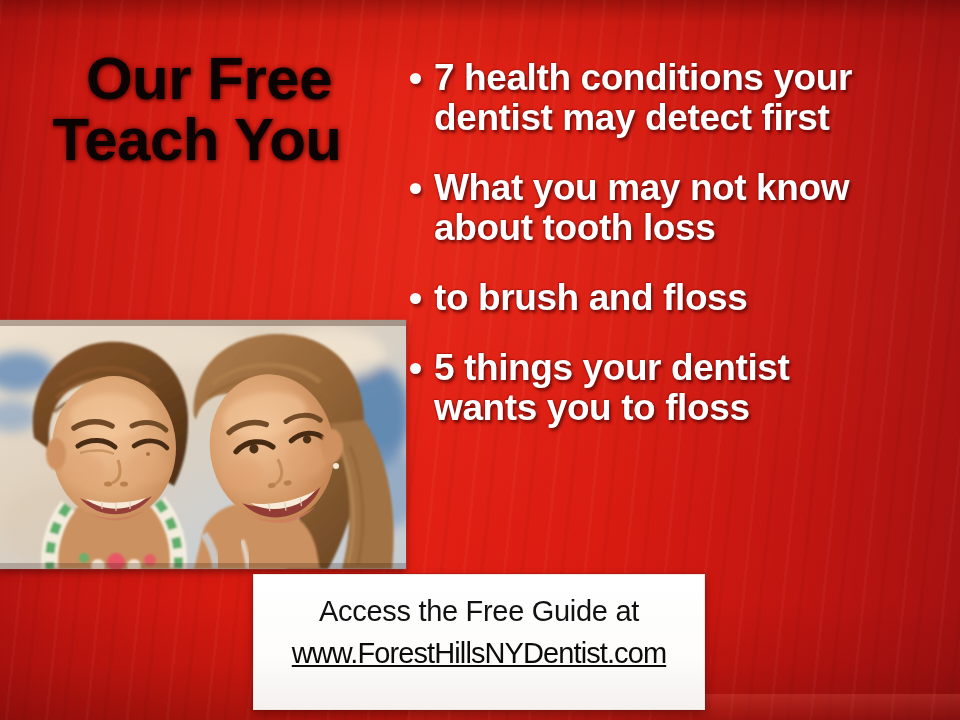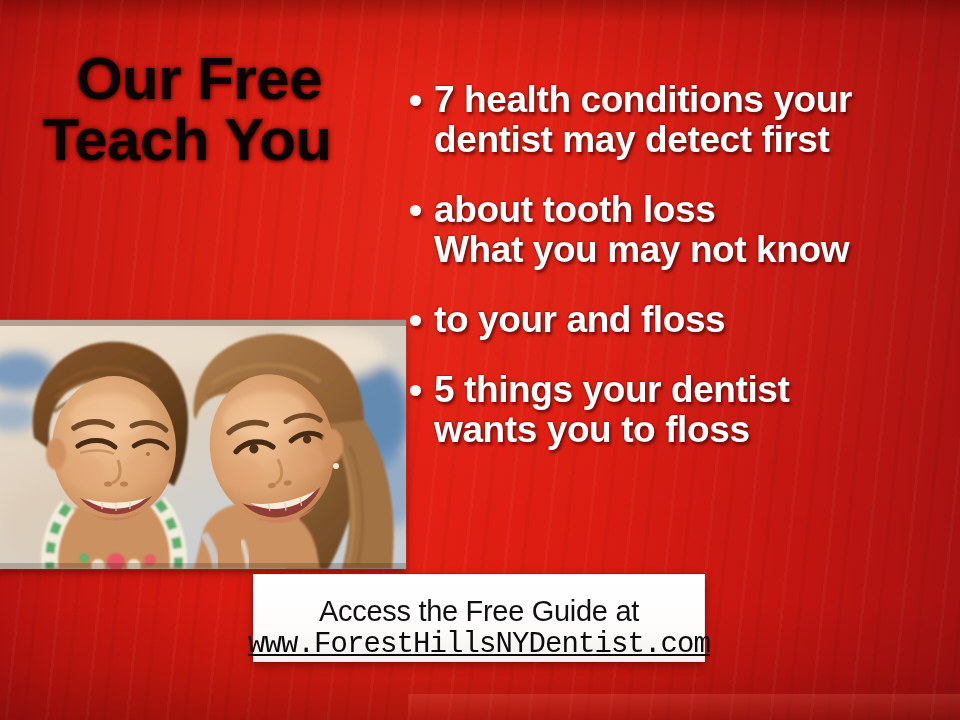--- a/index.html
+++ b/index.html
@@ -65,41 +65,41 @@
     background:linear-gradient(to bottom,
       rgba(255,120,100,0.20),
       rgba(255,110,90,0.10) 55%,
       rgba(255,110,90,0.03));
     pointer-events:none;
   }
 
   
   #headline {
     position:absolute;
-    left:0px; top:48px; width:392px;
+    left:10px; top:48px; width:392px;
     color:#0c0303;
     font-weight:bold;
     font-size:60px;
     line-height:61px;
     letter-spacing:-0.5px;
     text-align:center;
     text-shadow:
       0 0 5px rgba(70,0,0,0.55),
       0 2px 3px rgba(60,0,0,0.45),
       2px 0 4px rgba(60,0,0,0.30);
   }
   #headline .hl-line { display:block; white-space:nowrap; }
   #headline .hl-line.l1 { margin-left:6px; }
   #headline .hl-line.l2 { margin-left:2px; }
   #headline .hl-line.l3 { margin-left:-18px; }
 
   
   #bullets {
     position:absolute;
-    left:404px; top:80px; width:552px;
+    left:404px; top:58px; width:552px;
   }
   .bullet {
     position:relative;
     padding-left:30px;
     margin-bottom:30px;
     color:#ffffff;
     font-weight:bold;
     font-size:37px;
     line-height:40px;
     letter-spacing:-0.4px;
@@ -128,48 +128,48 @@
     background:#cfa277;
     box-shadow:
       0 3px 7px rgba(50,0,0,0.55),
       0 0 2px rgba(255,255,255,0.35);
   }
   #photo svg { display:block; width:100%; height:100%; }
 
   
   #cta-card {
     position:absolute;
-    left:253px; top:574px; width:452px; height:88px;
+    left:253px; top:574px; width:452px; height:136px;
     background:linear-gradient(to bottom,#ffffff 0%,#fdfcfb 62%,#f4f1ef 100%);
     border:1px solid #efe9e6;
     box-shadow:
       0 4px 9px rgba(60,0,0,0.45),
       0 0 0 1px rgba(120,20,15,0.25);
     display:flex;
     flex-direction:column;
     align-items:center;
     justify-content:flex-start;
     padding-top:19px;
   }
   #cta-line1 {
     color:#111111;
     font-size:29px;
     line-height:34px;
     letter-spacing:-0.3px;
     white-space:nowrap;
   }
   #cta-line2 {
+    margin-top:8px;
     color:#0b0b0b;
     font-size:29px;
     line-height:34px;
     letter-spacing:-0.9px;
     white-space:nowrap;
     text-decoration:underline;
     text-underline-offset:2px;
-    font-family:Liberation Mono, monospace;
   }
 </style>
 </head>
 <body>
 
 <div id="slide">
 
   <div id="bottom-glow"></div>
 
   <div id="headline">
@@ -183,29 +183,29 @@
       <span class="dot"></span>
       <span class="btext">
         <span class="ln">7 health conditions your</span>
         <span class="ln">dentist may detect first</span>
       </span>
     </div>
 
     <div class="bullet">
       <span class="dot"></span>
       <span class="btext">
+        <span class="ln">What you may not know</span>
         <span class="ln">about tooth loss</span>
-        <span class="ln">What you may not know</span>
       </span>
     </div>
 
     <div class="bullet">
       <span class="dot"></span>
       <span class="btext">
-        <span class="ln">to your and floss</span>
+        <span class="ln">to brush and floss</span>
       </span>
     </div>
 
     <div class="bullet">
       <span class="dot"></span>
       <span class="btext">
         <span class="ln">5 things your dentist</span>
         <span class="ln">wants you to floss</span>
       </span>
     </div>

